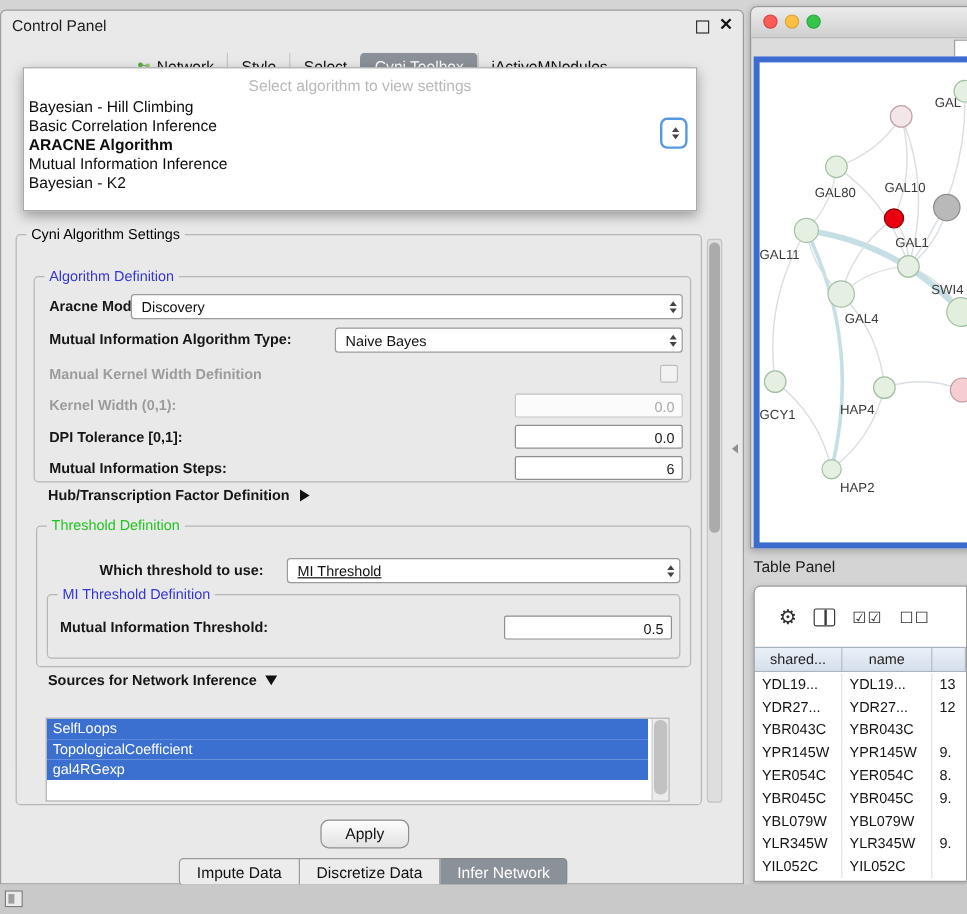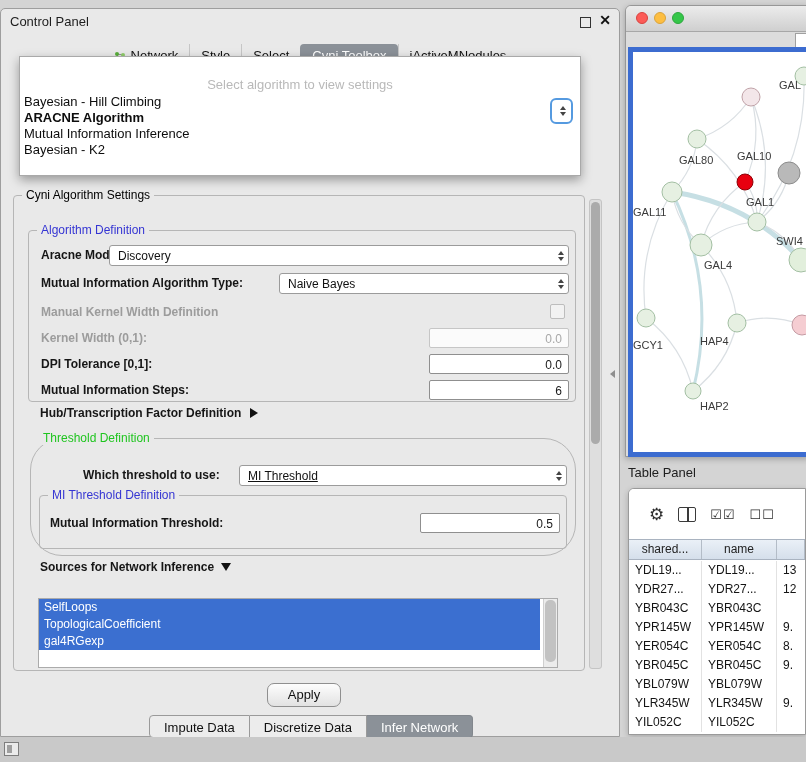--- a/index.html
+++ b/index.html
@@ -20,21 +20,21 @@
   .cp-tab.selected{background:#8b9198;color:#fff;border-radius:4px;border-left-color:transparent;}
   .tab-net-icon{display:inline-block;width:12px;height:12px;}
 
   
   .groupbox{position:absolute;border:1px solid #b6b6b6;border-radius:4px;box-sizing:border-box;}
   .legend{position:absolute;top:-8px;left:8px;background:#e9e9e9;padding:0 4px;font-size:12px;white-space:nowrap;}
   .legend.blue{color:#3535d3;}
   .legend.green{color:#1fc51f;}
   .settings-box{left:12px;top:186px;width:572px;height:476px;}
   .algo-box{left:14px;top:34px;width:548px;height:172px;}
-  .thresh-box{left:16px;top:242px;width:546px;height:118px;border-radius:32px;}
+  .thresh-box{left:16px;top:242px;width:546px;height:118px;}
   .mi-box{left:8px;top:56px;right:8px;height:54px;}
 
   .lbl{position:absolute;font-size:12px;font-weight:bold;color:#161616;white-space:nowrap;}
   .lbl.dis{color:#9c9c9c;}
 
   .combo{position:absolute;height:21px;background:#fff;border:1px solid #9b9b9b;border-radius:3px;
     font-size:12px;line-height:21px;padding-left:8px;color:#111;box-sizing:border-box;}
   .arrows{position:absolute;right:4px;top:50%;transform:translateY(-50%);display:flex;flex-direction:column;gap:2px;align-items:center;}
   .arrows i{display:block;width:0;height:0;border-left:3.5px solid transparent;border-right:3.5px solid transparent;}
   .arrows i.up{border-bottom:4px solid #444;}
@@ -63,21 +63,21 @@
   .bottom-tabs{position:absolute;left:148px;top:706px;display:flex;height:23px;}
   .seg{padding:0 14px;line-height:23px;font-size:13px;color:#111;background:#ececec;border:1px solid #9a9a9a;box-sizing:border-box;}
   .seg + .seg{border-left:none;}
   .seg:first-child{border-radius:4px 0 0 4px;}
   .seg:last-child{border-radius:0 4px 4px 0;}
   .seg.selected{background:#8b9198;color:#fff;border-color:#82878d;}
 
   
   .algo-popup{position:absolute;left:18px;top:47px;width:560px;height:118px;background:#fff;border:1px solid #a9a9a9;
     box-shadow:0 4px 10px rgba(0,0,0,0.35);z-index:50;}
-  .popup-prompt{height:18px;line-height:18px;text-align:center;font-size:13px;color:#b9b9b9;padding-top:19px;}
+  .popup-prompt{height:18px;line-height:18px;text-align:center;font-size:13px;color:#b9b9b9;padding-top:6px;}
   .popup-item{height:16px;line-height:16px;font-size:13px;color:#0d0d0d;padding-left:4px;white-space:nowrap;}
   .popup-item.bold{font-weight:bold;}
   .combo-focus-fragment{position:absolute;left:549px;top:89px;width:23px;height:26px;background:#fff;border:2px solid #559ae0;
     border-radius:6px;z-index:51;box-sizing:border-box;}
   .combo-focus-fragment .arrows{right:5px;}
 
   
   .net-window{position:absolute;left:625px;top:5px;width:185px;height:452px;background:#dcdcdc;
     border:1px solid #979797;border-radius:6px 0 0 0;box-sizing:border-box;box-shadow:0 2px 6px rgba(0,0,0,0.25);}
   .net-titlebar{position:absolute;left:0;top:0;right:0;height:25px;border-radius:5px 0 0 0;
@@ -254,20 +254,21 @@
     <div class="seg">Impute Data</div>
         <div class="seg">Discretize Data</div>
         <div class="seg selected">Infer Network</div>
       </div>
 
     <div class="algo-popup">
       <div class="popup-prompt">Select algorithm to view settings</div>
       <div>
 
       <div class="popup-item">Bayesian - Hill Climbing</div>
+          <div class="popup-item">Basic Correlation Inference</div>
           <div class="popup-item bold">ARACNE Algorithm</div>
           <div class="popup-item">Mutual Information Inference</div>
           <div class="popup-item">Bayesian - K2</div>
         </div>
     </div>
     <div class="combo-focus-fragment">
       <span class="arrows">
           <i class="up"></i>
           <i class="dn"></i>
         </span>

